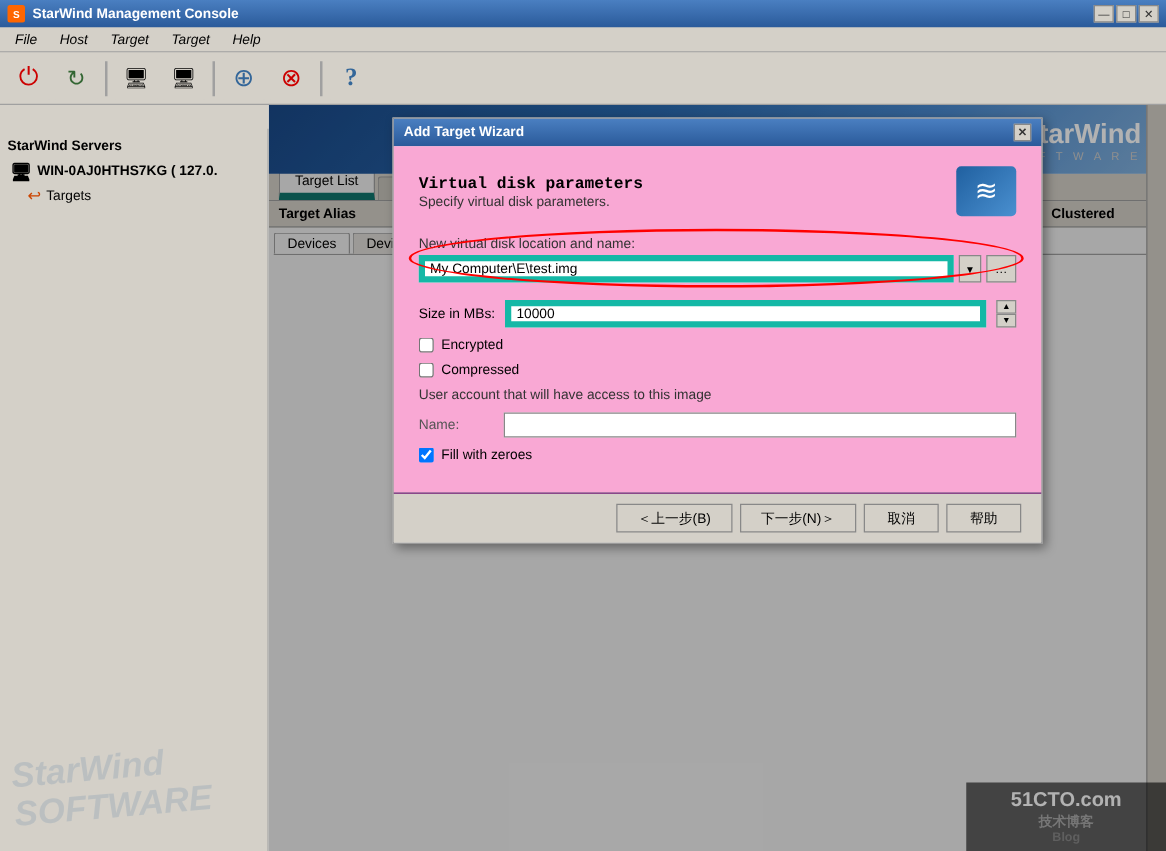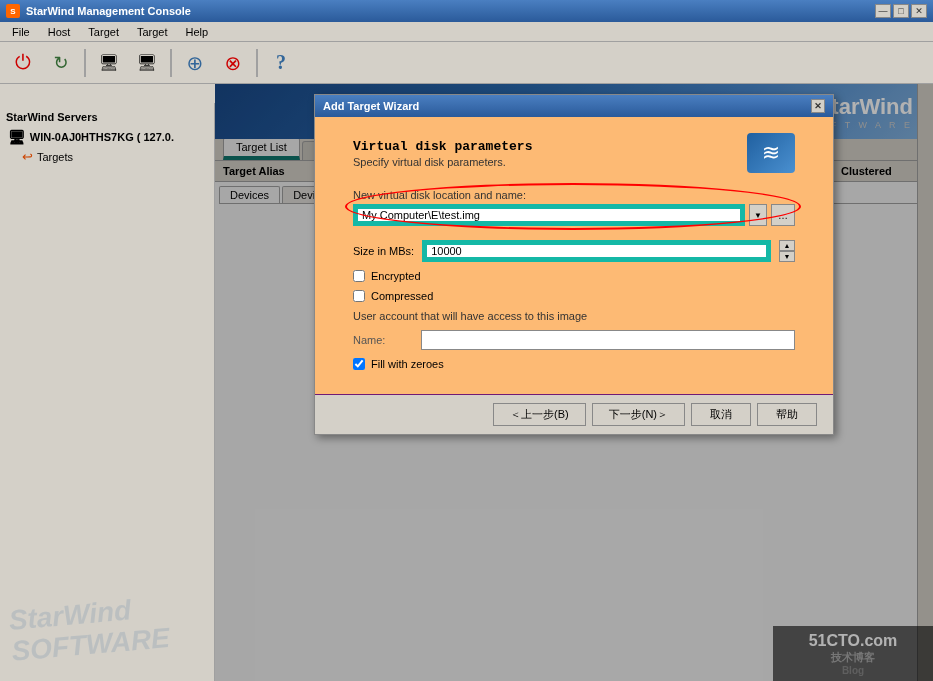--- a/index.html
+++ b/index.html
@@ -23,21 +23,21 @@
     
     .menu-bar {
       background: #d4d0c8;
       height: 20px;
       display: flex;
       align-items: center;
       padding: 0 4px;
       border-bottom: 1px solid #a0a0a0;
       gap: 2px;
     }
-    .menu-item { padding: 2px 8px; font-size: 11px; cursor: pointer; color: #000; }
+    .menu-item { padding: 2px 8px; font-size: 11px; cursor: pointer; color: #000; font-style: italic; }
 
     
     .toolbar {
       background: #d4d0c8;
       height: 42px;
       display: flex;
       align-items: center;
       padding: 2px 6px;
       gap: 4px;
       border-bottom: 1px solid #a0a0a0;
@@ -118,21 +118,21 @@
       font-size: 11px;
       cursor: pointer;
       border: 1px solid #a0a0a0;
       border-bottom: none;
       background: #c8c4bc;
       margin-right: 2px;
       border-radius: 3px 3px 0 0;
     }
     .tab.active {
       background: #f0f0f0;
-      border-bottom: 4px solid #0f766e;
+      border-bottom: 6px solid #0f766e;
     }
 
     
     .table-header {
       display: flex;
       background: #d4d0c8;
       border-bottom: 1px solid #a0a0a0;
       font-size: 11px;
       font-weight: bold;
       padding: 2px 0;
@@ -190,22 +190,22 @@
     }
     .dialog-close-btn {
       width: 14px; height: 14px;
       background: #d4d0c8;
       border: 1px solid #888;
       font-size: 9px;
       display: flex; align-items: center; justify-content: center;
       cursor: pointer; color: #333;
     }
     .dialog-body {
-      padding: 16px 38px;
-      background: #fdba74;
+      padding: 16px 20px;
+      background: #f9a8d4;
     }
     .dialog-header-section {
       display: flex;
       justify-content: space-between;
       align-items: center;
       margin-bottom: 16px;
     }
     .dialog-title-text {
       font-size: 13px;
       font-weight: bold;

